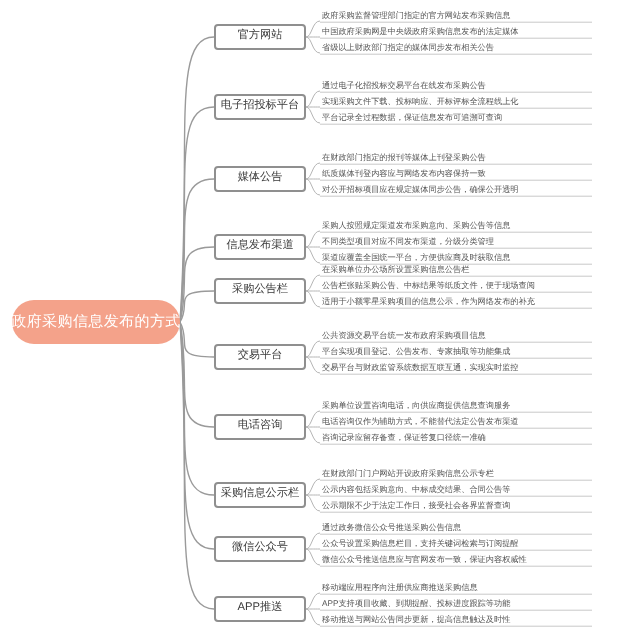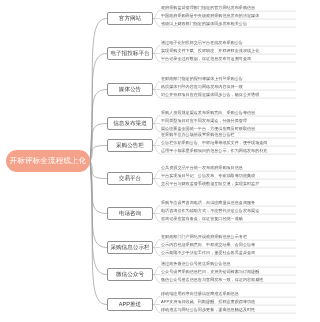--- a/index.html
+++ b/index.html
@@ -121,21 +121,21 @@
       <line x1="160" y1="283.1" x2="296" y2="283.1" class="underline"></line>
       <path d="M 90 161 C 96 249.97, 85 304.5, 107 304.5" class="link"></path>
       <path d="M 153 304.5 C 156 304.5, 156 296.5, 160 296.5" class="sublink"></path>
       <line x1="160" y1="297.1" x2="296" y2="297.1" class="underline"></line>
       <path d="M 153 304.5 C 156 304.5, 156 304.5, 160 304.5" class="sublink"></path>
       <line x1="160" y1="305.1" x2="296" y2="305.1" class="underline"></line>
       <path d="M 153 304.5 C 156 304.5, 156 312.5, 160 312.5" class="sublink"></path>
       <line x1="160" y1="313.1" x2="296" y2="313.1" class="underline"></line>
     </svg>
   <div id="nodes-layer">
-      <div class="root-node" style="left: 6px; top: 150px; width: 84px; height: 22px;">开标评标全流程线上化</div>
+      <div class="root-node" style="left: 6px; top: 150px; width: 84px; height: 22px;">政府采购信息发布的方式</div>
       <div class="branch-node" style="left: 107px; top: 12px; width: 46px; height: 13px;">官方网站</div>
       <div class="leaf-text" style="left: 161px; top: 5.9px;">政府采购监督管理部门指定的官方网站发布采购信息</div>
       <div class="leaf-text" style="left: 161px; top: 13.9px;">中国政府采购网是中央级政府采购信息发布的法定媒体</div>
       <div class="leaf-text" style="left: 161px; top: 21.9px;">省级以上财政部门指定的媒体同步发布相关公告</div>
       <div class="branch-node" style="left: 107px; top: 47px; width: 46px; height: 13px;">电子招投标平台</div>
       <div class="leaf-text" style="left: 161px; top: 40.9px;">通过电子化招投标交易平台在线发布采购公告</div>
       <div class="leaf-text" style="left: 161px; top: 48.9px;">实现采购文件下载、投标响应、开标评标全流程线上化</div>
       <div class="leaf-text" style="left: 161px; top: 56.9px;">平台记录全过程数据，保证信息发布可追溯可查询</div>
       <div class="branch-node" style="left: 107px; top: 83px; width: 46px; height: 13px;">媒体公告</div>
       <div class="leaf-text" style="left: 161px; top: 76.9px;">在财政部门指定的报刊等媒体上刊登采购公告</div>

